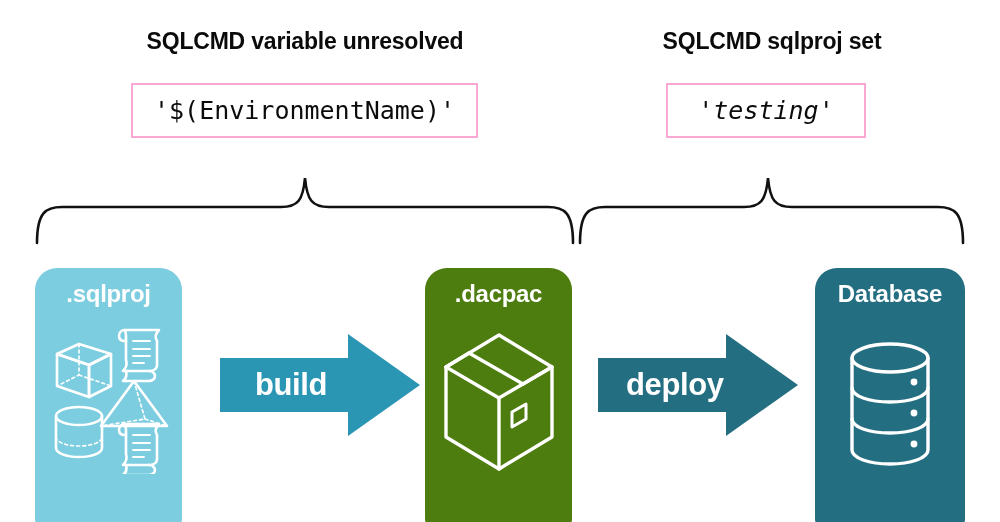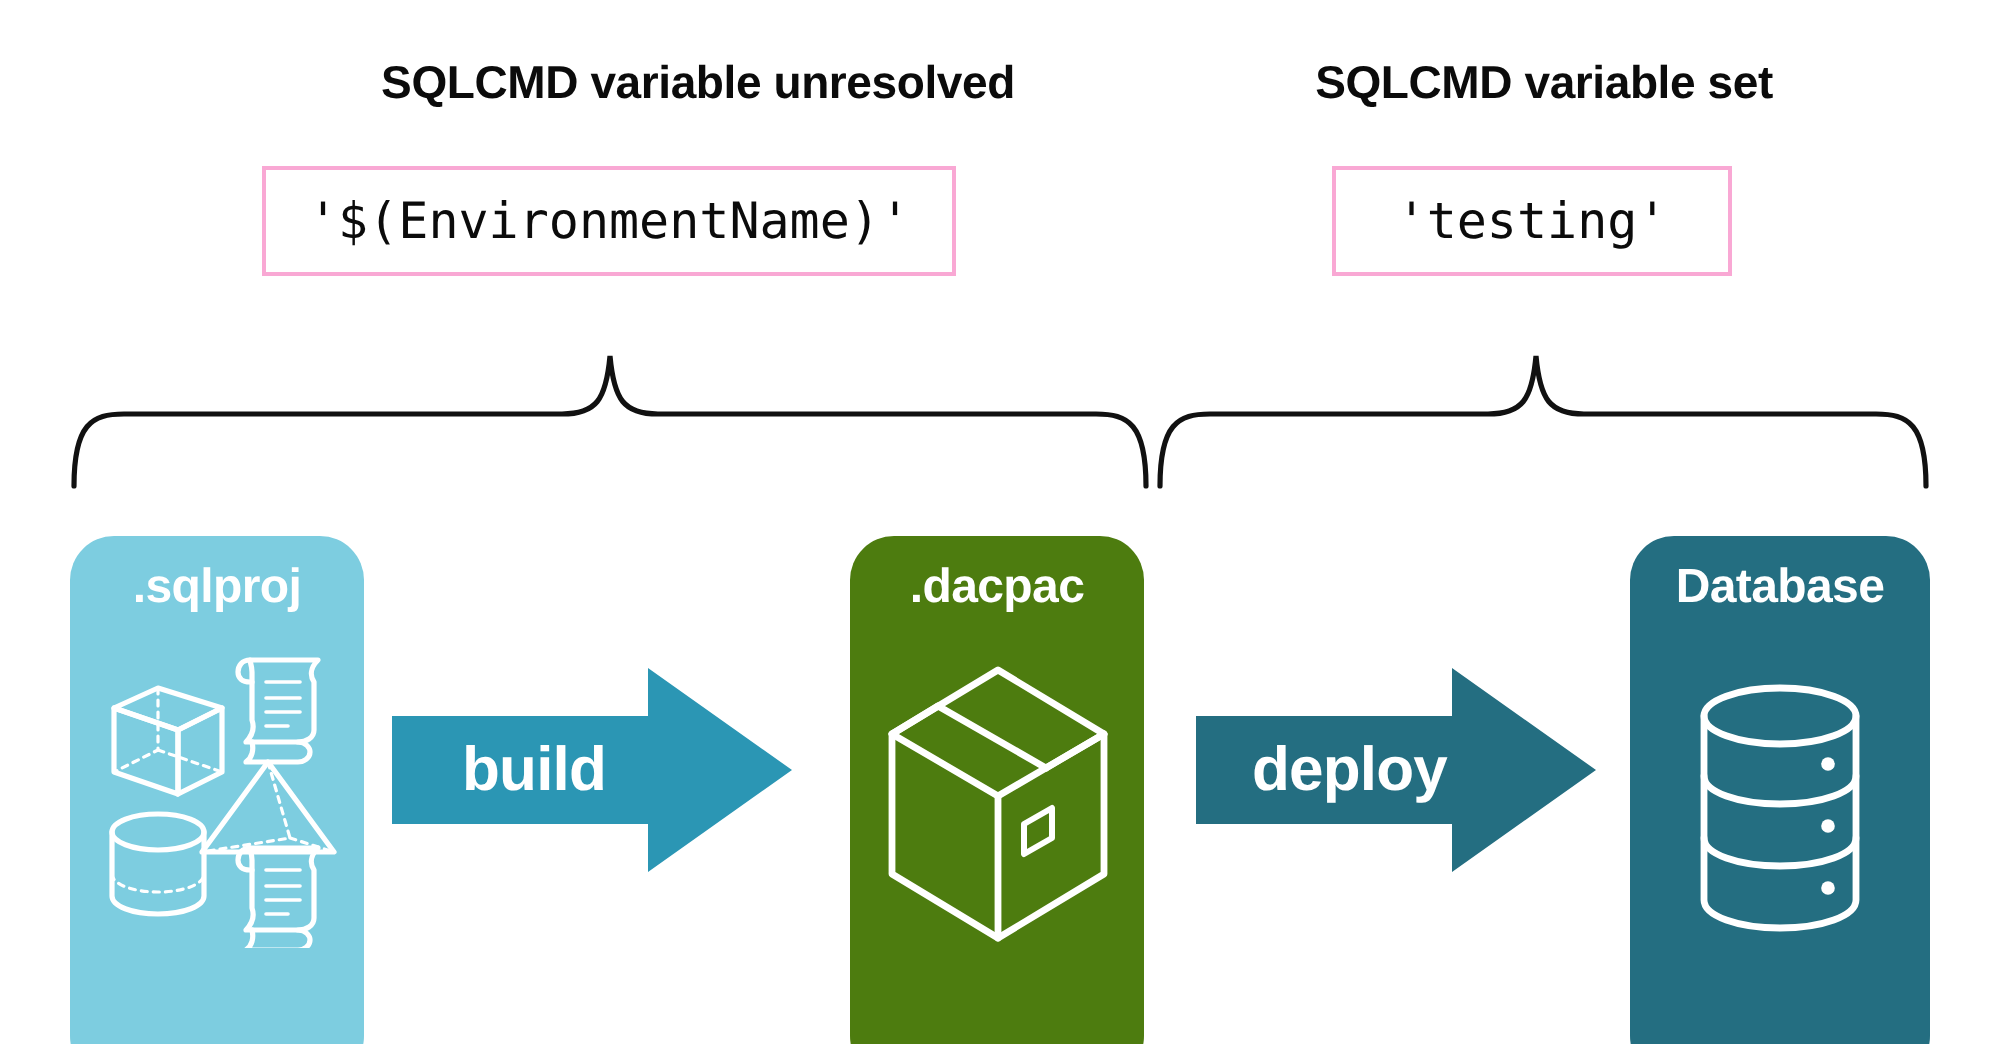--- a/index.html
+++ b/index.html
@@ -27,40 +27,40 @@
     position: absolute;
     font-family: "Liberation Sans", sans-serif;
     font-weight: bold;
     font-size: 23px;
     color: #0b0b0b;
     letter-spacing: -0.2px;
     text-align: center;
     white-space: nowrap;
     line-height: 1;
   }
-  #title-left  { left: 0;   top: 30px; width: 610px; padding-left: 44px; }
+  #title-left  { left: 0;   top: 30px; width: 610px; }
   #title-right { left: 578px; top: 30px; width: 388px; }
 
   
   .value-box {
     position: absolute;
     box-sizing: border-box;
     border: 2px solid #f9a8d4;
     background: #ffffff;
     font-family: "DejaVu Sans Mono", monospace;
     font-size: 25px;
     color: #0b0b0b;
     display: flex;
     align-items: center;
     justify-content: center;
     letter-spacing: 0px;
     white-space: nowrap;
   }
   #value-left  { left: 131px; top: 83px; width: 347px; height: 55px; }
-  #value-right { left: 666px; top: 83px; width: 200px; height: 55px; }
+  #value-right { left: 666px; top: 83px; width: 200px; height: 55px; font-style: italic; }
 
   
   .brace-svg {
     position: absolute;
     top: 150px;
     left: 0;
     width: 1000px;
     height: 95px;
   }
 
@@ -114,33 +114,33 @@
     height: 102px;
     display: flex;
     align-items: center;
     color: #ffffff;
     font-family: "Liberation Sans", sans-serif;
     font-weight: bold;
     font-size: 31px;
     letter-spacing: -0.4px;
     white-space: nowrap;
   }
-  #arrow-build  { left: 196px; width: 200px; text-align: center; }
+  #arrow-build  { left: 220px; width: 200px; text-align: center; }
   #arrow-deploy { left: 598px; width: 200px; }
   #label-build  { left: 35px; }
   #label-deploy { left: 28px; }
 </style>
 </head>
 <body>
 
 <div class="stage">
 
   <div class="group-title" id="title-left">SQLCMD variable unresolved</div>
 
-  <div class="group-title" id="title-right">SQLCMD variable set</div>
+  <div class="group-title" id="title-right">SQLCMD sqlproj set</div>
 
   <div class="value-box" id="value-left">'$(EnvironmentName)'</div>
 
   <div class="value-box" id="value-right">'testing'</div>
 
   <svg class="brace-svg" viewBox="0 0 1000 95">
 
     <path d="M 37,93
              C 37,62 46,57 62,57
              L 281,57

